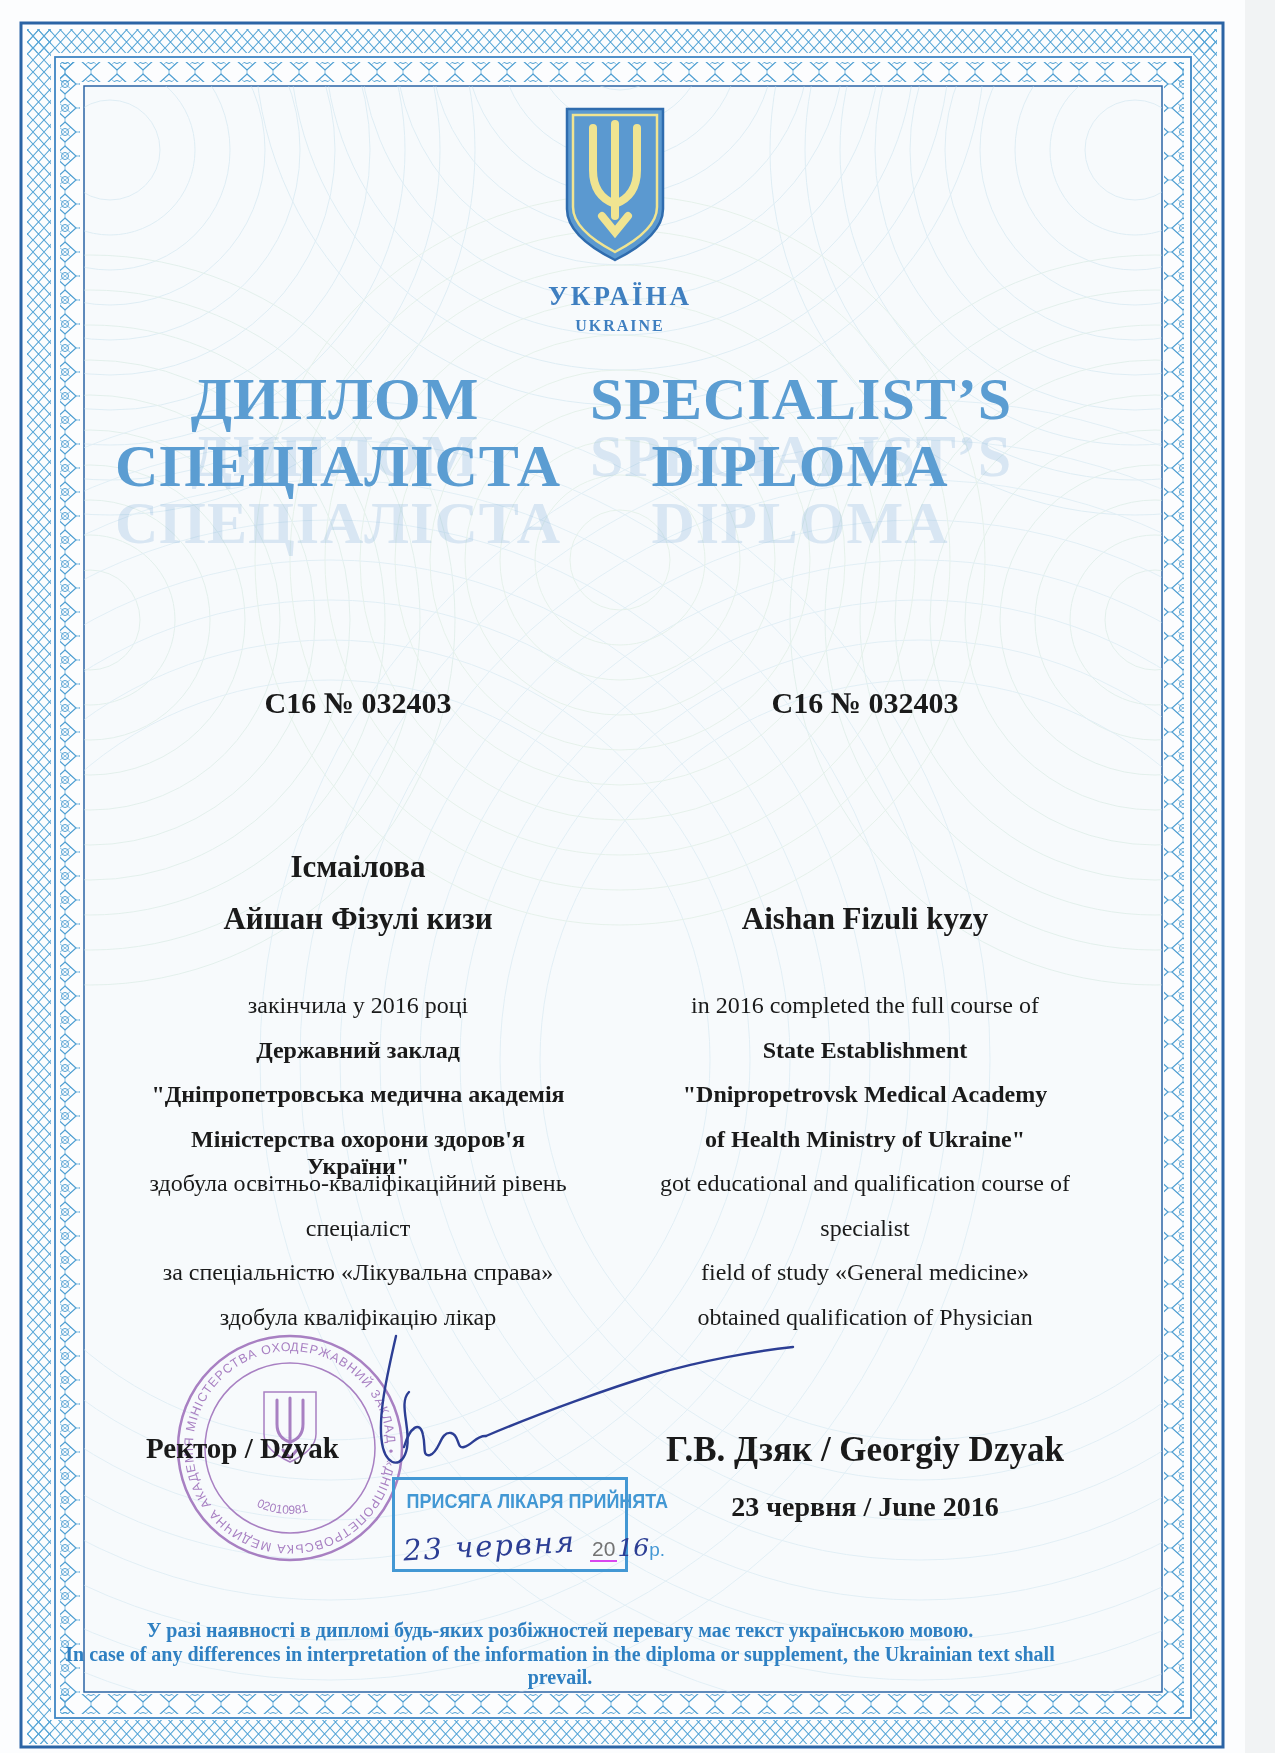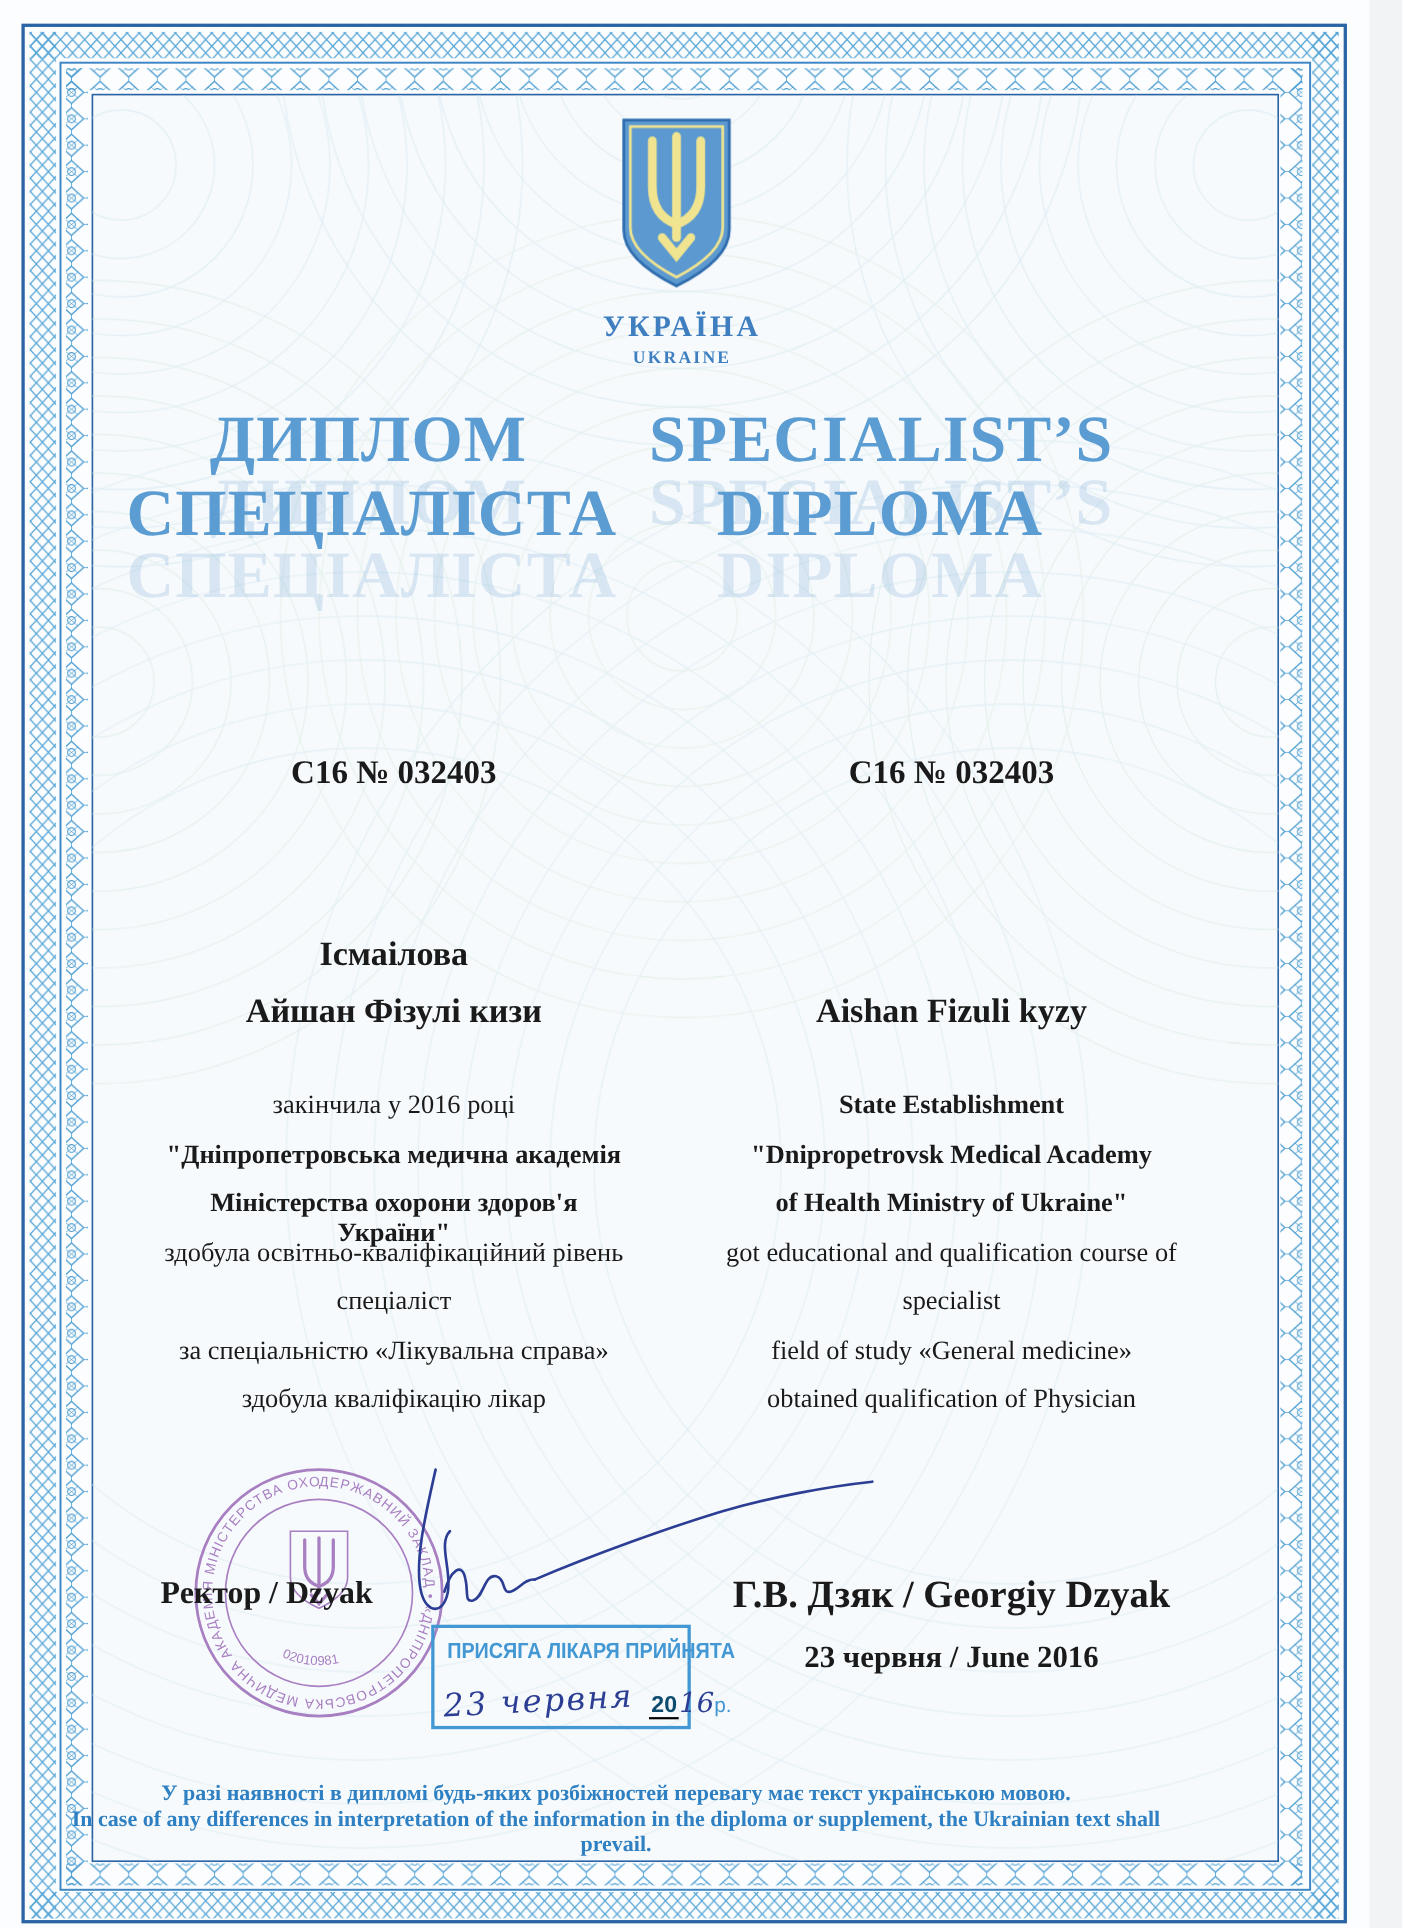--- a/index.html
+++ b/index.html
@@ -28,22 +28,22 @@
   .official-name{left:645px;top:1430px;width:440px;font-size:35px;font-weight:bold;}
   .official-date{left:645px;top:1491px;width:440px;font-size:28px;font-weight:bold;}
   .oath-stamp{left:392px;top:1477px;width:236px;height:95px;border:3px solid #4398d4;
               box-sizing:border-box;z-index:3;background:rgba(255,255,255,0.0);}
   .oath-title{position:absolute;left:0;top:10px;width:100%;text-align:center;
               font-family:"Liberation Sans",sans-serif;font-weight:bold;font-size:20px;
               color:#4398d4;transform:scaleX(0.9);white-space:nowrap;}
   .oath-date{position:absolute;left:8px;bottom:6px;width:220px;white-space:nowrap;}
   .hand{font-family:"DejaVu Serif",serif;font-style:italic;color:#2c3e94;}
   .oath-day{font-size:29px;letter-spacing:2px;display:inline-block;transform:rotate(-3deg);}
-  .oath-year-printed{font-family:"Liberation Sans",sans-serif;color:#0c4a6e;font-size:21px;
-                     border-bottom:2px solid #000000;padding:0 2px;margin-left:10px;font-weight:bold;}
+  .oath-year-printed{font-family:"Liberation Sans",sans-serif;color:#737373;font-size:21px;
+                     border-bottom:2px solid #d946ef;padding:0 2px;margin-left:10px;}
   .oath-year-hand{font-size:25px;}
   .oath-r{font-family:"Liberation Sans",sans-serif;color:#4398d4;font-size:19px;}
   .footer-uk{left:60px;top:1619px;width:1000px;font-size:20px;font-weight:bold;color:#2f80c2;}
   .footer-en{left:60px;top:1643px;width:1000px;font-size:20px;font-weight:bold;color:#2f80c2;}
   .seal-svg{position:absolute;left:160px;top:1318px;z-index:1;opacity:0.85;}
   .sig-svg{position:absolute;left:0;top:0;z-index:5;pointer-events:none;}
   .coa{position:absolute;left:562px;top:104px;z-index:2;}
 </style>
 </head>
 <body>
@@ -143,28 +143,30 @@
 
   <div class="layer centered col-uk dip-num">С16 № 032403</div>
   <div class="layer centered col-en dip-num">С16 № 032403</div>
 
   <div class="layer centered col-uk name2">Айшан Фізулі кизи</div>
   <div class="layer centered col-uk name1">Ісмаілова</div>
   <div class="layer centered col-en name2">Aishan Fizuli kyzy</div>
 
   <div class="layer centered col-uk body-col">
     <div class="body-line">закінчила у 2016 році</div>
+    <div class="body-line bold">Державний заклад</div>
     <div class="body-line bold">"Дніпропетровська медична академія</div>
     <div class="body-line bold">Міністерства охорони здоров'я України"</div>
     <div class="body-line">здобула освітньо-кваліфікаційний рівень</div>
     <div class="body-line">спеціаліст</div>
     <div class="body-line">за спеціальністю «Лікувальна справа»</div>
     <div class="body-line">здобула кваліфікацію лікар</div>
   </div>
   <div class="layer centered col-en body-col">
+    <div class="body-line">in 2016 completed the full course of</div>
     <div class="body-line bold">State Establishment</div>
     <div class="body-line bold">"Dnipropetrovsk Medical Academy</div>
     <div class="body-line bold">of Health Ministry of Ukraine"</div>
     <div class="body-line">got educational and qualification course of</div>
     <div class="body-line">specialist</div>
     <div class="body-line">field of study «General medicine»</div>
     <div class="body-line">obtained qualification of Physician</div>
   </div>
 
   <svg class="seal-svg" width="260" height="260" viewBox="0 0 260 260">

